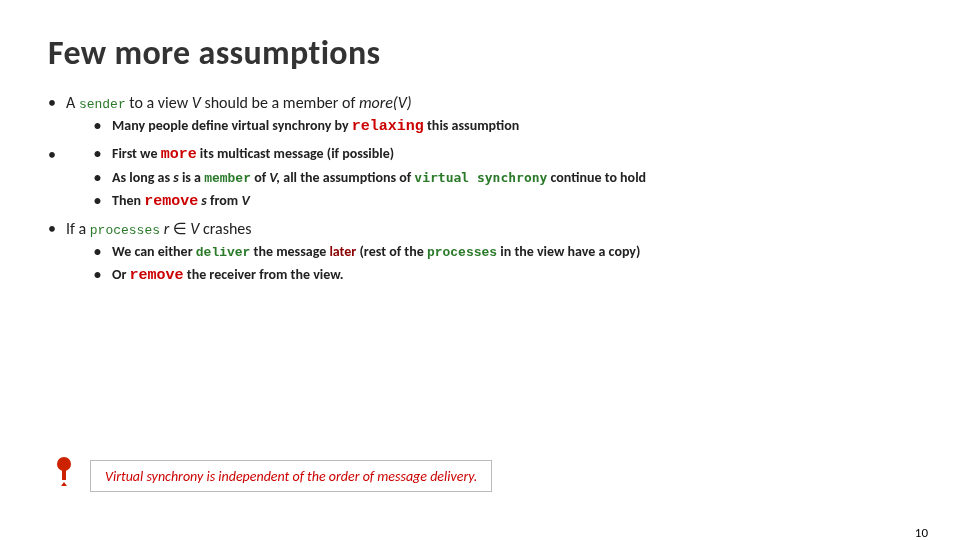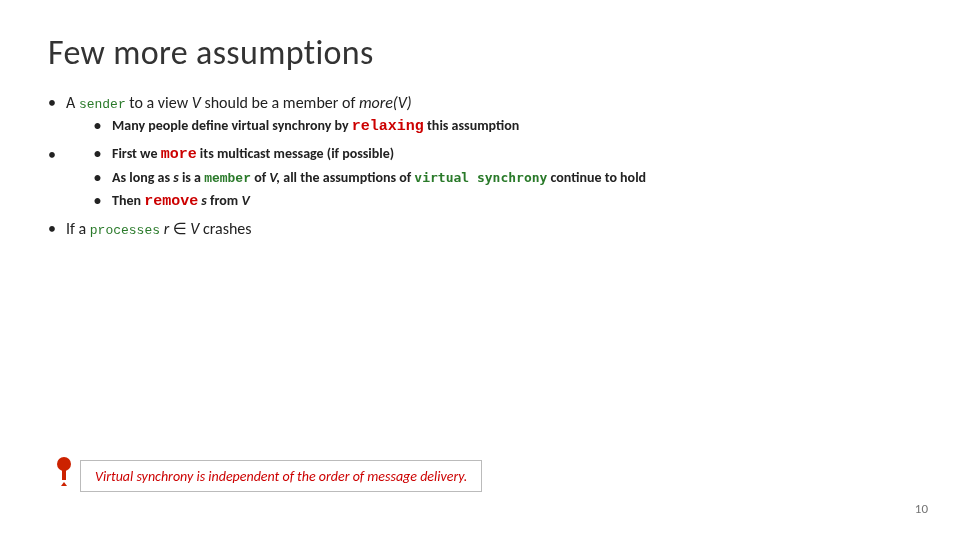--- a/index.html
+++ b/index.html
@@ -14,21 +14,21 @@
       position: relative;
     }
     .slide {
       width: 960px;
       height: 540px;
       padding: 32px 48px 24px 48px;
       position: relative;
     }
     .title {
       font-size: 34px;
-      font-weight: 400;
+      font-weight: 700;
       color: #333;
       margin-bottom: 18px;
       letter-spacing: 0.01em;
     }
     .content {
       font-size: 15px;
       line-height: 1.5;
     }
     ul {
       list-style: none;
@@ -50,34 +50,34 @@
     .level2 li { margin-bottom: 1px; font-weight: bold; }
     .red { color: #c00; font-family: monospace; font-size: 15px; }
     .green { color: #2a7a2a; font-family: monospace; font-size: 13px; }
     .dark-red { color: #8b0000; }
     .note-box {
       position: absolute;
       bottom: 48px;
       left: 48px;
       display: flex;
       align-items: flex-start;
-      gap: 0;
+      gap: 10px;
     }
     .pin-icon {
       width: 32px;
       height: 32px;
       flex-shrink: 0;
       margin-top: -4px;
     }
     .page-num {
       position: absolute;
-      bottom: 24px;
+      bottom: 0;
       right: 32px;
       font-size: 13px;
-      color: #737373;
+      color: #000000;
     }
     .mono { font-family: 'Courier New', monospace; }
     em { font-style: italic; }
   </style>
 </head>
 <body>
 
 <div class="slide">
   <h1 class="title">Few more assumptions</h1>
 
@@ -106,20 +106,28 @@
           <li>
             Then <span class="red mono">remove</span> <em>s</em> from <em>V</em>
           </li>
         </ul>
       </li>
 
       <li class="level1">
         <span>
           If a <span class="green mono">processes</span> <em>r</em> ∈ <em>V</em> crashes
         </span>
+        <ul class="level2">
+          <li>
+            We can either <span class="green mono">deliver</span> the message <span class="dark-red">later</span> (rest of the <span class="green mono">processes</span> in the view have a copy)
+          </li>
+          <li>
+            Or <span class="red mono">remove</span> the receiver from the view.
+          </li>
+        </ul>
       </li>
     </ul>
   </div>
 
   <div class="note-box">
 
     <svg class="pin-icon" viewBox="0 0 32 32" xmlns="http://www.w3.org/2000/svg">
 
       <circle cx="16" cy="8" r="7" fill="#cc2200"></circle>
       <rect x="14" y="14" width="4" height="10" fill="#cc2200"></rect>

